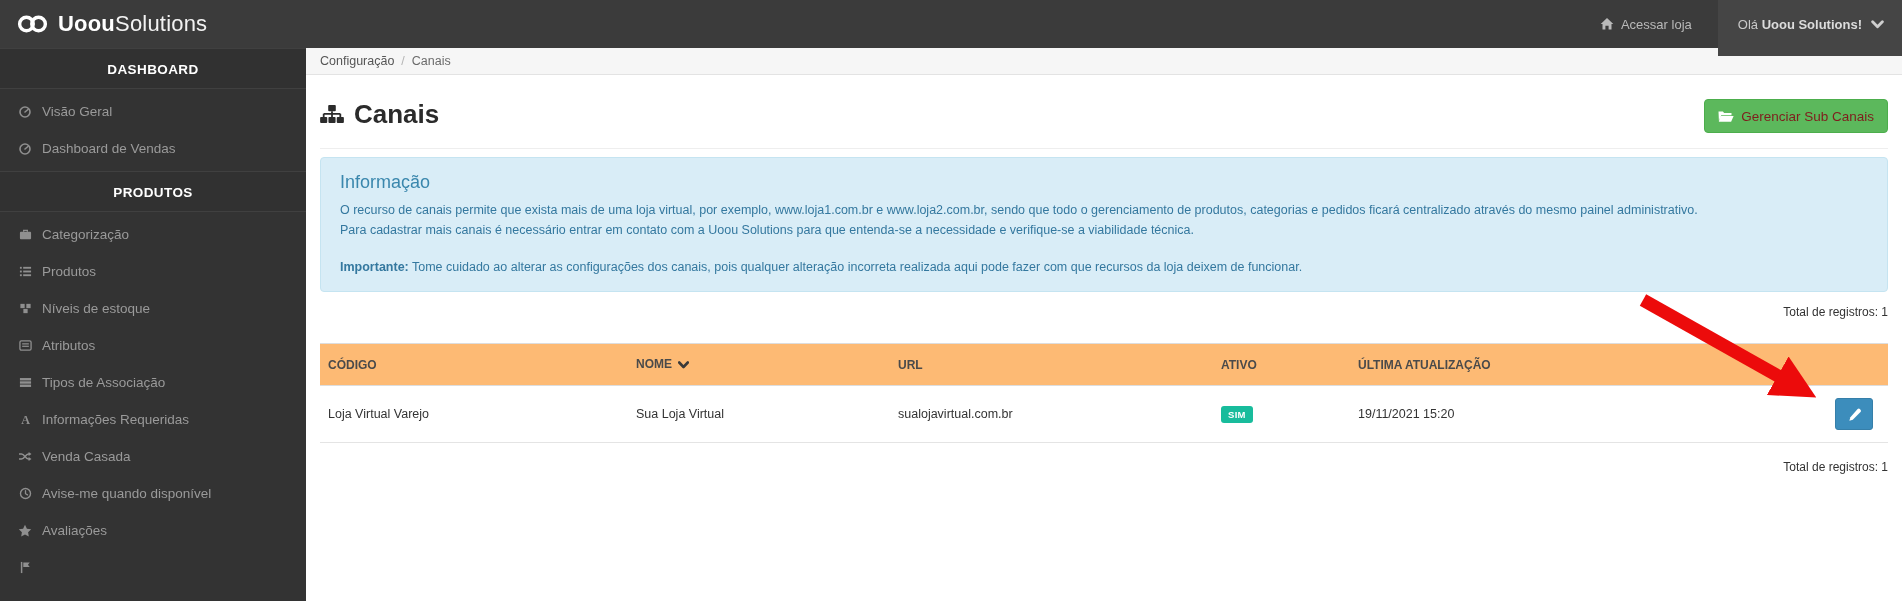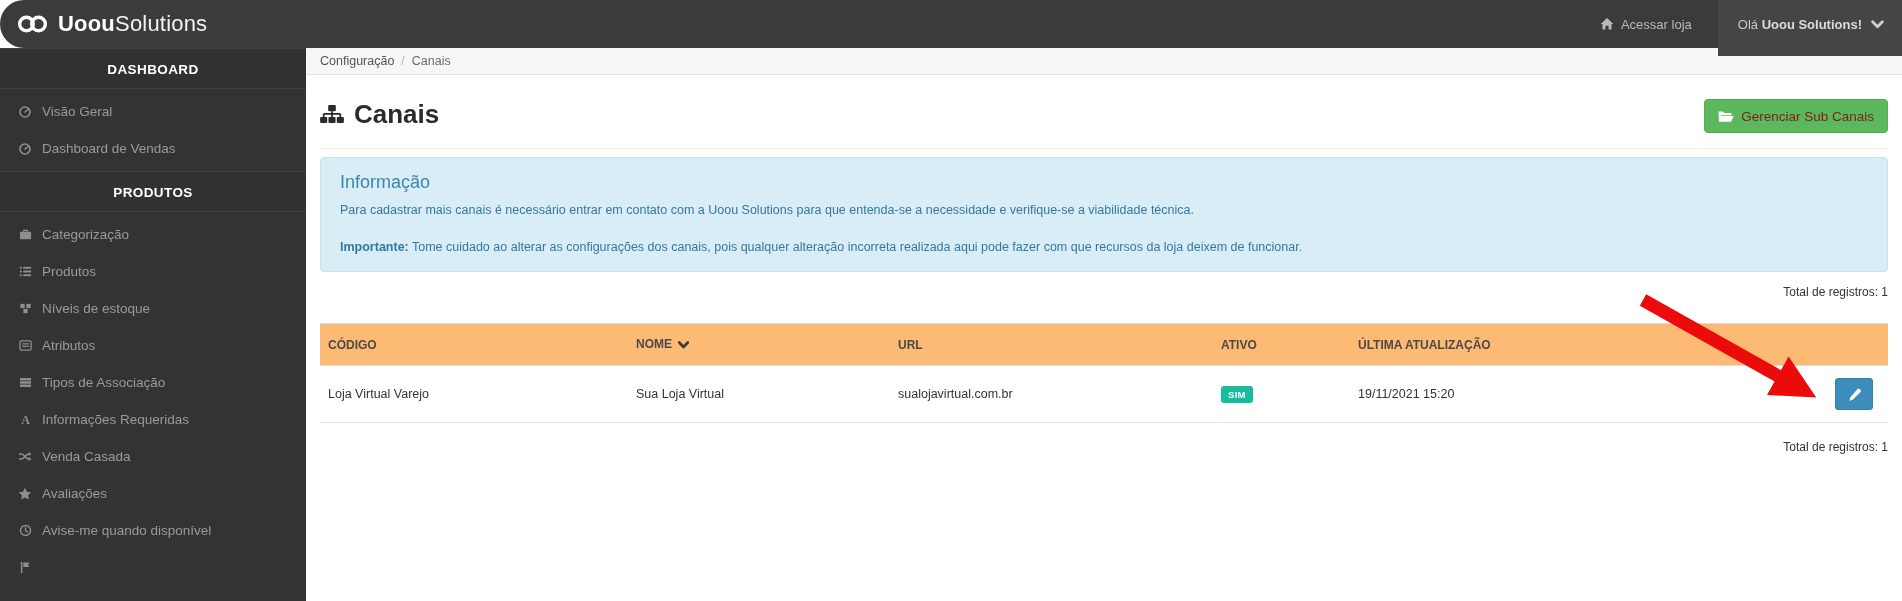--- a/index.html
+++ b/index.html
@@ -5,21 +5,21 @@
   :root{
     --green:#5cb85c; --green-border:#4cae4c; --blue:#3c8dbc; --teal:#18bc9c;
     --info_bg:#d9edf7; --info_border:#c5e4f1; --info_text:#34789f; --arrow_red:#ec0b0b;
   }
   *{margin:0;padding:0;box-sizing:border-box;}
   html,body{width:1902px;height:601px;overflow:hidden;}
   body{font-family:"Liberation Sans", sans-serif; background:#fff; position:relative;}
 
   
   .topbar{position:absolute;top:0;left:0;width:1902px;height:48px;background:#3b3b3b;
-    display:flex;justify-content:space-between;align-items:center;z-index:5;border-radius:24px;}
+    display:flex;justify-content:space-between;align-items:center;z-index:5;}
   .brand{display:flex;align-items:center;gap:9px;padding-left:16px;color:#fff;cursor:pointer;}
   .brand .b{font-size:22px;font-weight:bold;letter-spacing:.2px;}
   .brand .l{font-size:22px;font-weight:normal;letter-spacing:.2px;color:#f2f2f2;}
   .top-right{display:flex;align-items:center;height:48px;}
   .access{display:flex;align-items:center;gap:7px;color:#b9b9b9;font-size:13px;margin-right:26px;cursor:pointer;}
   .userbox{display:flex;align-items:center;gap:9px;background:#454545;height:64px;padding:0 18px 0 20px;
     color:#c9c9c9;font-size:13px;cursor:pointer;}
   .userbox b{color:#dcdcdc;}
 
   
@@ -195,34 +195,34 @@
             <path d="M1 4h2.5c3 0 4 5 7 5H11" fill="none" stroke="#8f8f8f" stroke-width="1.5"></path>
             <path d="M1 9h2.5c3 0 4-5 7-5H11" fill="none" stroke="#8f8f8f" stroke-width="1.5"></path>
             <path d="M10.6 1.9 13.5 4l-2.9 2.1z"></path>
             <path d="M10.6 6.9 13.5 9l-2.9 2.1z"></path>
           </svg>
         </span>
         <span class="lbl">Venda Casada</span>
       </li>
       <li class="menu-item">
         <span class="icn">
+          <svg viewBox="0 0 14 14" width="13" height="13">
+            <circle cx="7" cy="7" r="5.4" fill="none" stroke="#8f8f8f" stroke-width="1.5"></circle>
+            <path d="M7 4v3.2l2.2 1.3" fill="none" stroke="#8f8f8f" stroke-width="1.4" stroke-linecap="round"></path>
+          </svg>
+        </span>
+        <span class="lbl">Avise-me quando disponível</span>
+      </li>
+      <li class="menu-item">
+        <span class="icn">
           <svg viewBox="0 0 14 14" width="14" height="14">
             <path d="M7 .8l1.9 3.9 4.3.6-3.1 3 .7 4.2L7 10.5l-3.8 2 .7-4.2-3.1-3 4.3-.6z"></path>
           </svg>
         </span>
         <span class="lbl">Avaliações</span>
-      </li>
-      <li class="menu-item">
-        <span class="icn">
-          <svg viewBox="0 0 14 14" width="13" height="13">
-            <circle cx="7" cy="7" r="5.4" fill="none" stroke="#8f8f8f" stroke-width="1.5"></circle>
-            <path d="M7 4v3.2l2.2 1.3" fill="none" stroke="#8f8f8f" stroke-width="1.4" stroke-linecap="round"></path>
-          </svg>
-        </span>
-        <span class="lbl">Avise-me quando disponível</span>
       </li>
       <li class="menu-item">
         <span class="icn">
           <svg viewBox="0 0 14 14" width="13" height="13">
             <rect x="2" y="1" width="1.6" height="12"></rect>
             <path d="M4.6 1.5h7l-2 2.5 2 2.5h-7z"></path>
           </svg>
         </span>
         <span class="lbl"></span>
       </li>
@@ -258,20 +258,21 @@
           </svg>
         </span>
         <span>Gerenciar Sub Canais</span>
       </button>
     </div>
 
     <hr class="rule">
 
     <div class="infobox">
       <h2>Informação</h2>
+      <div class="line">O recurso de canais permite que exista mais de uma loja virtual, por exemplo, www.loja1.com.br e www.loja2.com.br, sendo que todo o gerenciamento de produtos, categorias e pedidos ficará centralizado através do mesmo painel administrativo.</div>
       <div class="line">Para cadastrar mais canais é necessário entrar em contato com a Uoou Solutions para que entenda-se a necessidade e verifique-se a viabilidade técnica.</div>
       <div class="line important">
         <b>Importante:</b> <span>Tome cuidado ao alterar as configurações dos canais, pois qualquer alteração incorreta realizada aqui pode fazer com que recursos da loja deixem de funcionar.</span>
       </div>
     </div>
 
     <div class="total top">Total de registros: 1</div>
 
     <table class="grid">
       <colgroup>

